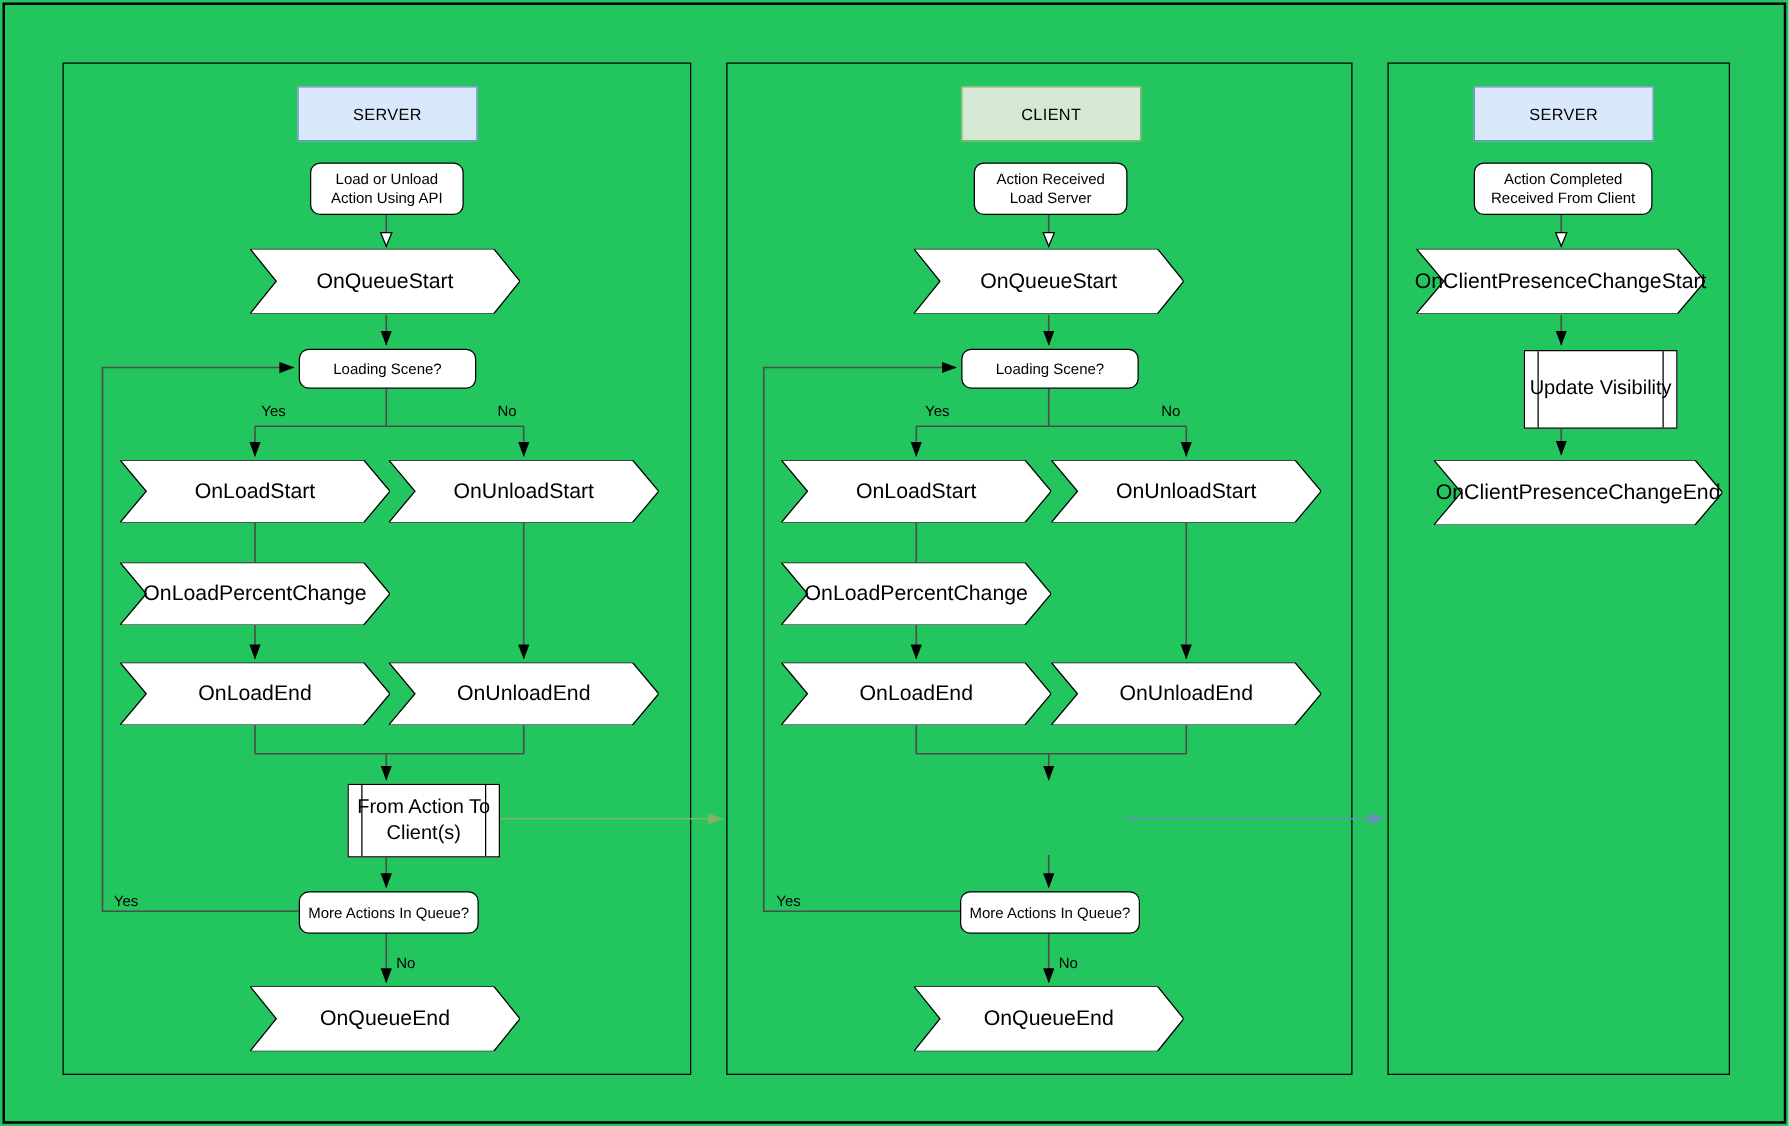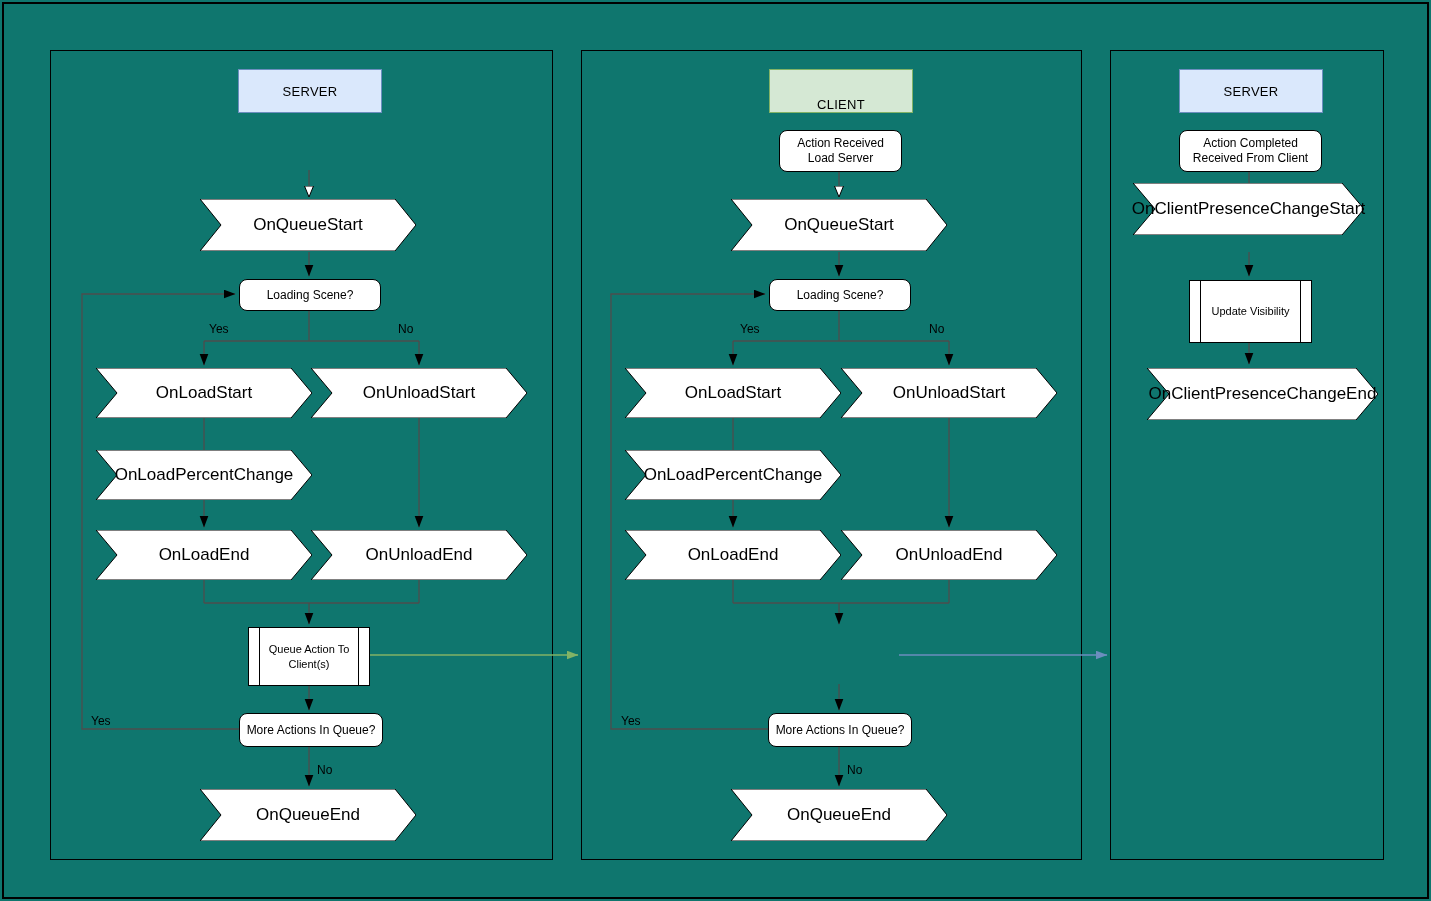--- a/index.html
+++ b/index.html
@@ -1,27 +1,27 @@
 <!DOCTYPE html>
 <html><head>
 <meta charset="utf-8">
 <style>
   html,body{margin:0;padding:0;background:#fff;}
   body{font-family:"Liberation Sans", sans-serif; color:#000;}
-  #stage{position:relative;width:1431px;height:901px;background:#0f766e;overflow:hidden;}
+  #stage{position:relative;width:1431px;height:901px;background:#22c55e;overflow:hidden;}
   .frame{position:absolute;left:2px;top:2px;width:1423px;height:893px;border:2px solid #000;}
   .panel{position:absolute;border:1px solid #000;background:transparent;}
   .hdr{position:absolute;border:1px solid #9db;display:flex;align-items:center;justify-content:center;
        font-size:13px;letter-spacing:0.3px;z-index:2;}
   .rrect{position:absolute;background:#fff;border:1px solid #000;border-radius:8px;
          display:flex;align-items:center;justify-content:center;text-align:center;
          font-size:12px;line-height:1.25;white-space:pre-line;z-index:2;}
   .proc{position:absolute;background:#fff;border:1px solid #000;
         display:flex;align-items:center;justify-content:center;text-align:center;
-        font-size:11px;line-height:1.3;white-space:pre-line;z-index:2;}
+        font-size:16px;line-height:1.3;white-space:pre-line;z-index:2;margin-left:30px;}
   .proc::before,.proc::after{content:"";position:absolute;top:0;bottom:0;width:0;border-left:1px solid #000;}
   .proc::before{left:10px;}
   .proc::after{right:10px;}
   .step{position:absolute;z-index:2;font-size:17px;}
   .step svg{position:absolute;left:0;top:0;width:100%;height:100%;display:block;}
   .step polygon{fill:#ffffff;stroke:#000;stroke-width:1;}
   .step .t{position:absolute;left:0;top:0;right:0;bottom:0;display:flex;align-items:center;
            justify-content:center;text-align:center;white-space:pre-line;}
   .lbl{position:absolute;font-size:12px;z-index:3;white-space:nowrap;}
   #wires{position:absolute;left:0;top:0;z-index:1;}
@@ -89,20 +89,22 @@
       <path class="conn" d="M1249,342 V364" marker-end="url(#af)"></path>
     </g>
   </svg>
 
   <div class="panel" style="left:50px;top:50px;width:501px;height:808px"></div>
 
   <div class="hdr" style="left: 238px; top: 69px; width: 142px; height: 42px; background-color: rgb(218, 232, 252); border-color: rgb(108, 142, 191);">
     <span>SERVER</span>
   </div>
 
+  <div class="rrect" style="left:248px;top:130px;width:121px;height:40px">Load or Unload
+Action Using API</div>
 
   <div class="step" style="left:200px;top:199px;width:216px;height:52px">
     <svg viewBox="0 0 216 52" preserveAspectRatio="none">
         <polygon points="0,0 195,0 216,26 195,52 0,52 21,26"></polygon>
       </svg>
     <span class="t">OnQueueStart</span>
   </div>
 
   <div class="rrect" style="left:239px;top:279px;width:140px;height:30px">Loading Scene?</div>
 
@@ -133,38 +135,38 @@
       </svg>
     <span class="t">OnLoadEnd</span>
   </div>
   <div class="step" style="left:311px;top:530px;width:216px;height:50px">
     <svg viewBox="0 0 216 50" preserveAspectRatio="none">
         <polygon points="0,0 195,0 216,25 195,50 0,50 21,25"></polygon>
       </svg>
     <span class="t">OnUnloadEnd</span>
   </div>
 
-  <div class="proc" style="left:248px;top:627px;width:120px;height:57px">Queue Action To
+  <div class="proc" style="left:248px;top:627px;width:120px;height:57px">From Action To
 Client(s)</div>
 
   <div class="rrect" style="left:239px;top:713px;width:142px;height:32px">More Actions In Queue?</div>
 
   <div class="lbl" style="left:91px;top:714px">Yes</div>
   <div class="lbl" style="left:317px;top:763px">No</div>
 
   <div class="step" style="left:200px;top:789px;width:216px;height:52px">
     <svg viewBox="0 0 216 52" preserveAspectRatio="none">
         <polygon points="0,0 195,0 216,26 195,52 0,52 21,26"></polygon>
       </svg>
     <span class="t">OnQueueEnd</span>
   </div>
 
   <div class="panel" style="left:581px;top:50px;width:499px;height:808px"></div>
 
-  <div class="hdr" style="left: 769px; top: 69px; width: 142px; height: 42px; background-color: rgb(213, 232, 212); border-color: rgb(130, 179, 102); align-items: flex-end;">
+  <div class="hdr" style="left: 769px; top: 69px; width: 142px; height: 42px; background-color: rgb(213, 232, 212); border-color: rgb(130, 179, 102);">
     <span>CLIENT</span>
   </div>
 
   <div class="rrect" style="left:779px;top:130px;width:121px;height:40px">Action Received
 Load Server</div>
 
   <div class="step" style="left:731px;top:199px;width:216px;height:52px">
     <svg viewBox="0 0 216 52" preserveAspectRatio="none">
         <polygon points="0,0 195,0 216,26 195,52 0,52 21,26"></polygon>
       </svg>
@@ -222,21 +224,21 @@
 
   <div class="panel" style="left:1110px;top:50px;width:272px;height:808px"></div>
 
   <div class="hdr" style="left: 1179px; top: 69px; width: 142px; height: 42px; background-color: rgb(218, 232, 252); border-color: rgb(108, 142, 191);">
     <span>SERVER</span>
   </div>
 
   <div class="rrect" style="left:1179px;top:130px;width:141px;height:40px">Action Completed
 Received From Client</div>
 
-  <div class="step" style="left:1133px;top:183px;width:231px;height:52px">
+  <div class="step" style="left:1133px;top:199px;width:231px;height:52px">
     <svg viewBox="0 0 231 52" preserveAspectRatio="none">
         <polygon points="0,0 209,0 231,26 209,52 0,52 22,26"></polygon>
       </svg>
     <span class="t">OnClientPresenceChangeStart</span>
   </div>
 
   <div class="proc" style="left:1189px;top:280px;width:121px;height:61px">Update Visibility</div>
 
   <div class="step" style="left:1147px;top:368px;width:231px;height:52px">
     <svg viewBox="0 0 231 52" preserveAspectRatio="none">

